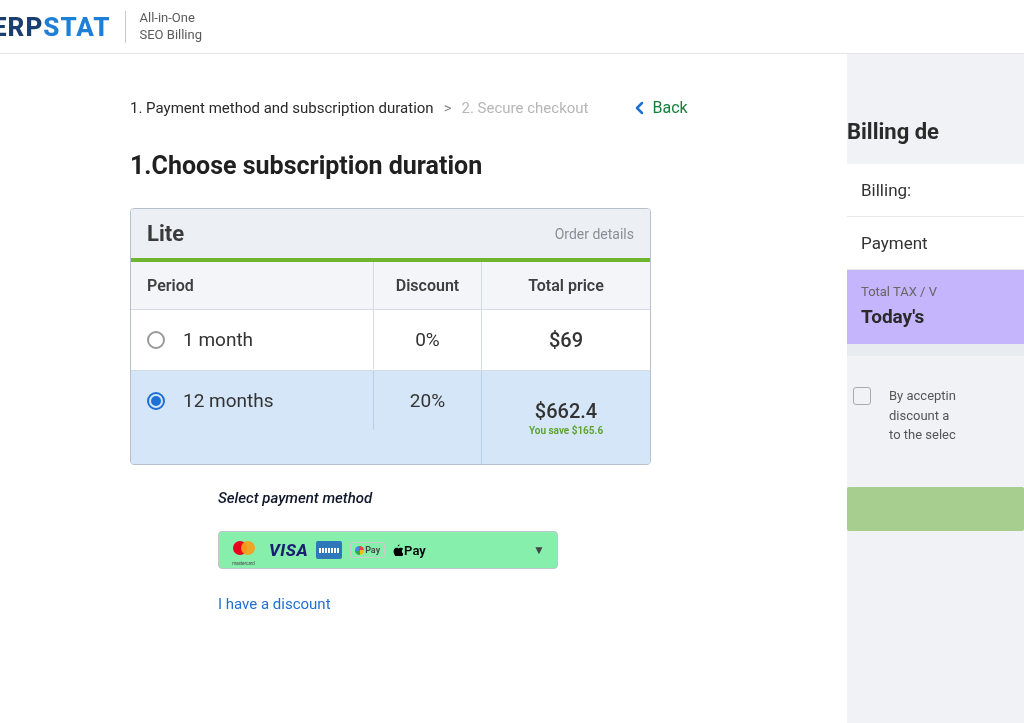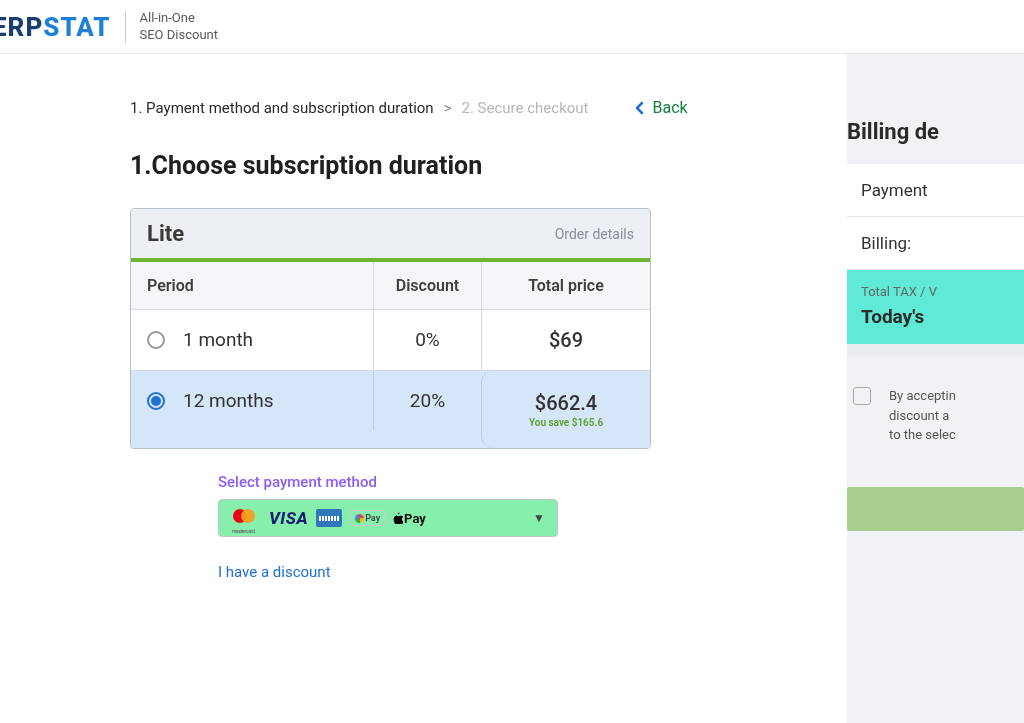--- a/index.html
+++ b/index.html
@@ -144,23 +144,23 @@
 .radio.checked { border-color: #1e6fd6; }
 .radio.checked::after {
   content: "";
   width: 10px;
   height: 10px;
   background: #1e6fd6;
   border-radius: 50%;
 }
 .price-main { font-size: 20px; font-weight: 500; color: #333; }
 .price-save { font-size: 10px; color: #5aa02a; font-weight: 600; margin-top: 2px; }
-.cell-price-block { display: flex; flex-direction: column; align-items: center; padding: 20px 0; border-radius: 12px; }
+.cell-price-block { display: flex; flex-direction: column; align-items: center; padding: 28px 0; }
 .payment-section { margin-left: 88px; margin-top: 24px; width: 340px; }
-.pay-label { font-size: 15px; color: #8b5cf6; margin-bottom: 8px; font-weight: 500; }
+.pay-label { font-size: 15px; color: #0f172a; margin-bottom: 24px; font-weight: 500; font-style: italic; }
 .pay-select {
   border: 1px solid #bfc6ce;
   border-radius: 4px;
   padding: 8px 12px;
   display: flex;
   align-items: center;
   justify-content: space-between;
   cursor: pointer;
   background: #86efac;
 }
@@ -194,21 +194,21 @@
   margin-top: 20px;
 }
 .billing-field {
   padding: 16px 14px;
   font-size: 17px;
   color: #333;
   border-bottom: 1px solid #e5e8ec;
   white-space: nowrap;
 }
 .billing-tax {
-  background: #5eead4;
+  background: #c4b5fd;
   padding: 14px 14px 16px;
   white-space: nowrap;
 }
 .tax-label { font-size: 13px; color: #666; margin-bottom: 6px; }
 .today-label { font-size: 19px; font-weight: 700; color: #2a2a2a; }
 .zigzag {
   height: 12px;
   background: #e8ebef;
   position: relative;
 }
@@ -256,21 +256,21 @@
 </head>
 <body>
 
 <div class="header">
   <div class="logo">
     <span class="erp">ERP</span><span class="stat">STAT</span>
   </div>
   <div class="logo-divider"></div>
   <div class="tagline">
     <div>All-in-One</div>
-    <div>SEO Discount</div>
+    <div>SEO Billing</div>
   </div>
 </div>
 
 <div class="main-wrap">
   <div class="left-col">
     <div class="content">
 
       <div class="breadcrumb-row">
         <span class="bc-step1">1. Payment method and subscription duration</span>
         <span class="bc-sep">&gt;</span>
@@ -342,22 +342,22 @@
         <span class="discount-link">I have a discount</span>
       </div>
 
     </div>
   </div>
 
   <div class="right-col">
     <div class="right-inner">
       <div class="billing-title">Billing de</div>
       <div class="billing-box">
+        <div class="billing-field">Billing:</div>
         <div class="billing-field">Payment</div>
-        <div class="billing-field">Billing:</div>
         <div class="billing-tax">
           <div class="tax-label">Total TAX / V</div>
           <div class="today-label">Today's </div>
         </div>
         <div class="zigzag"></div>
       </div>
       <div class="terms-row">
         <div class="checkbox"></div>
         <div>
           <div>By acceptin</div>

